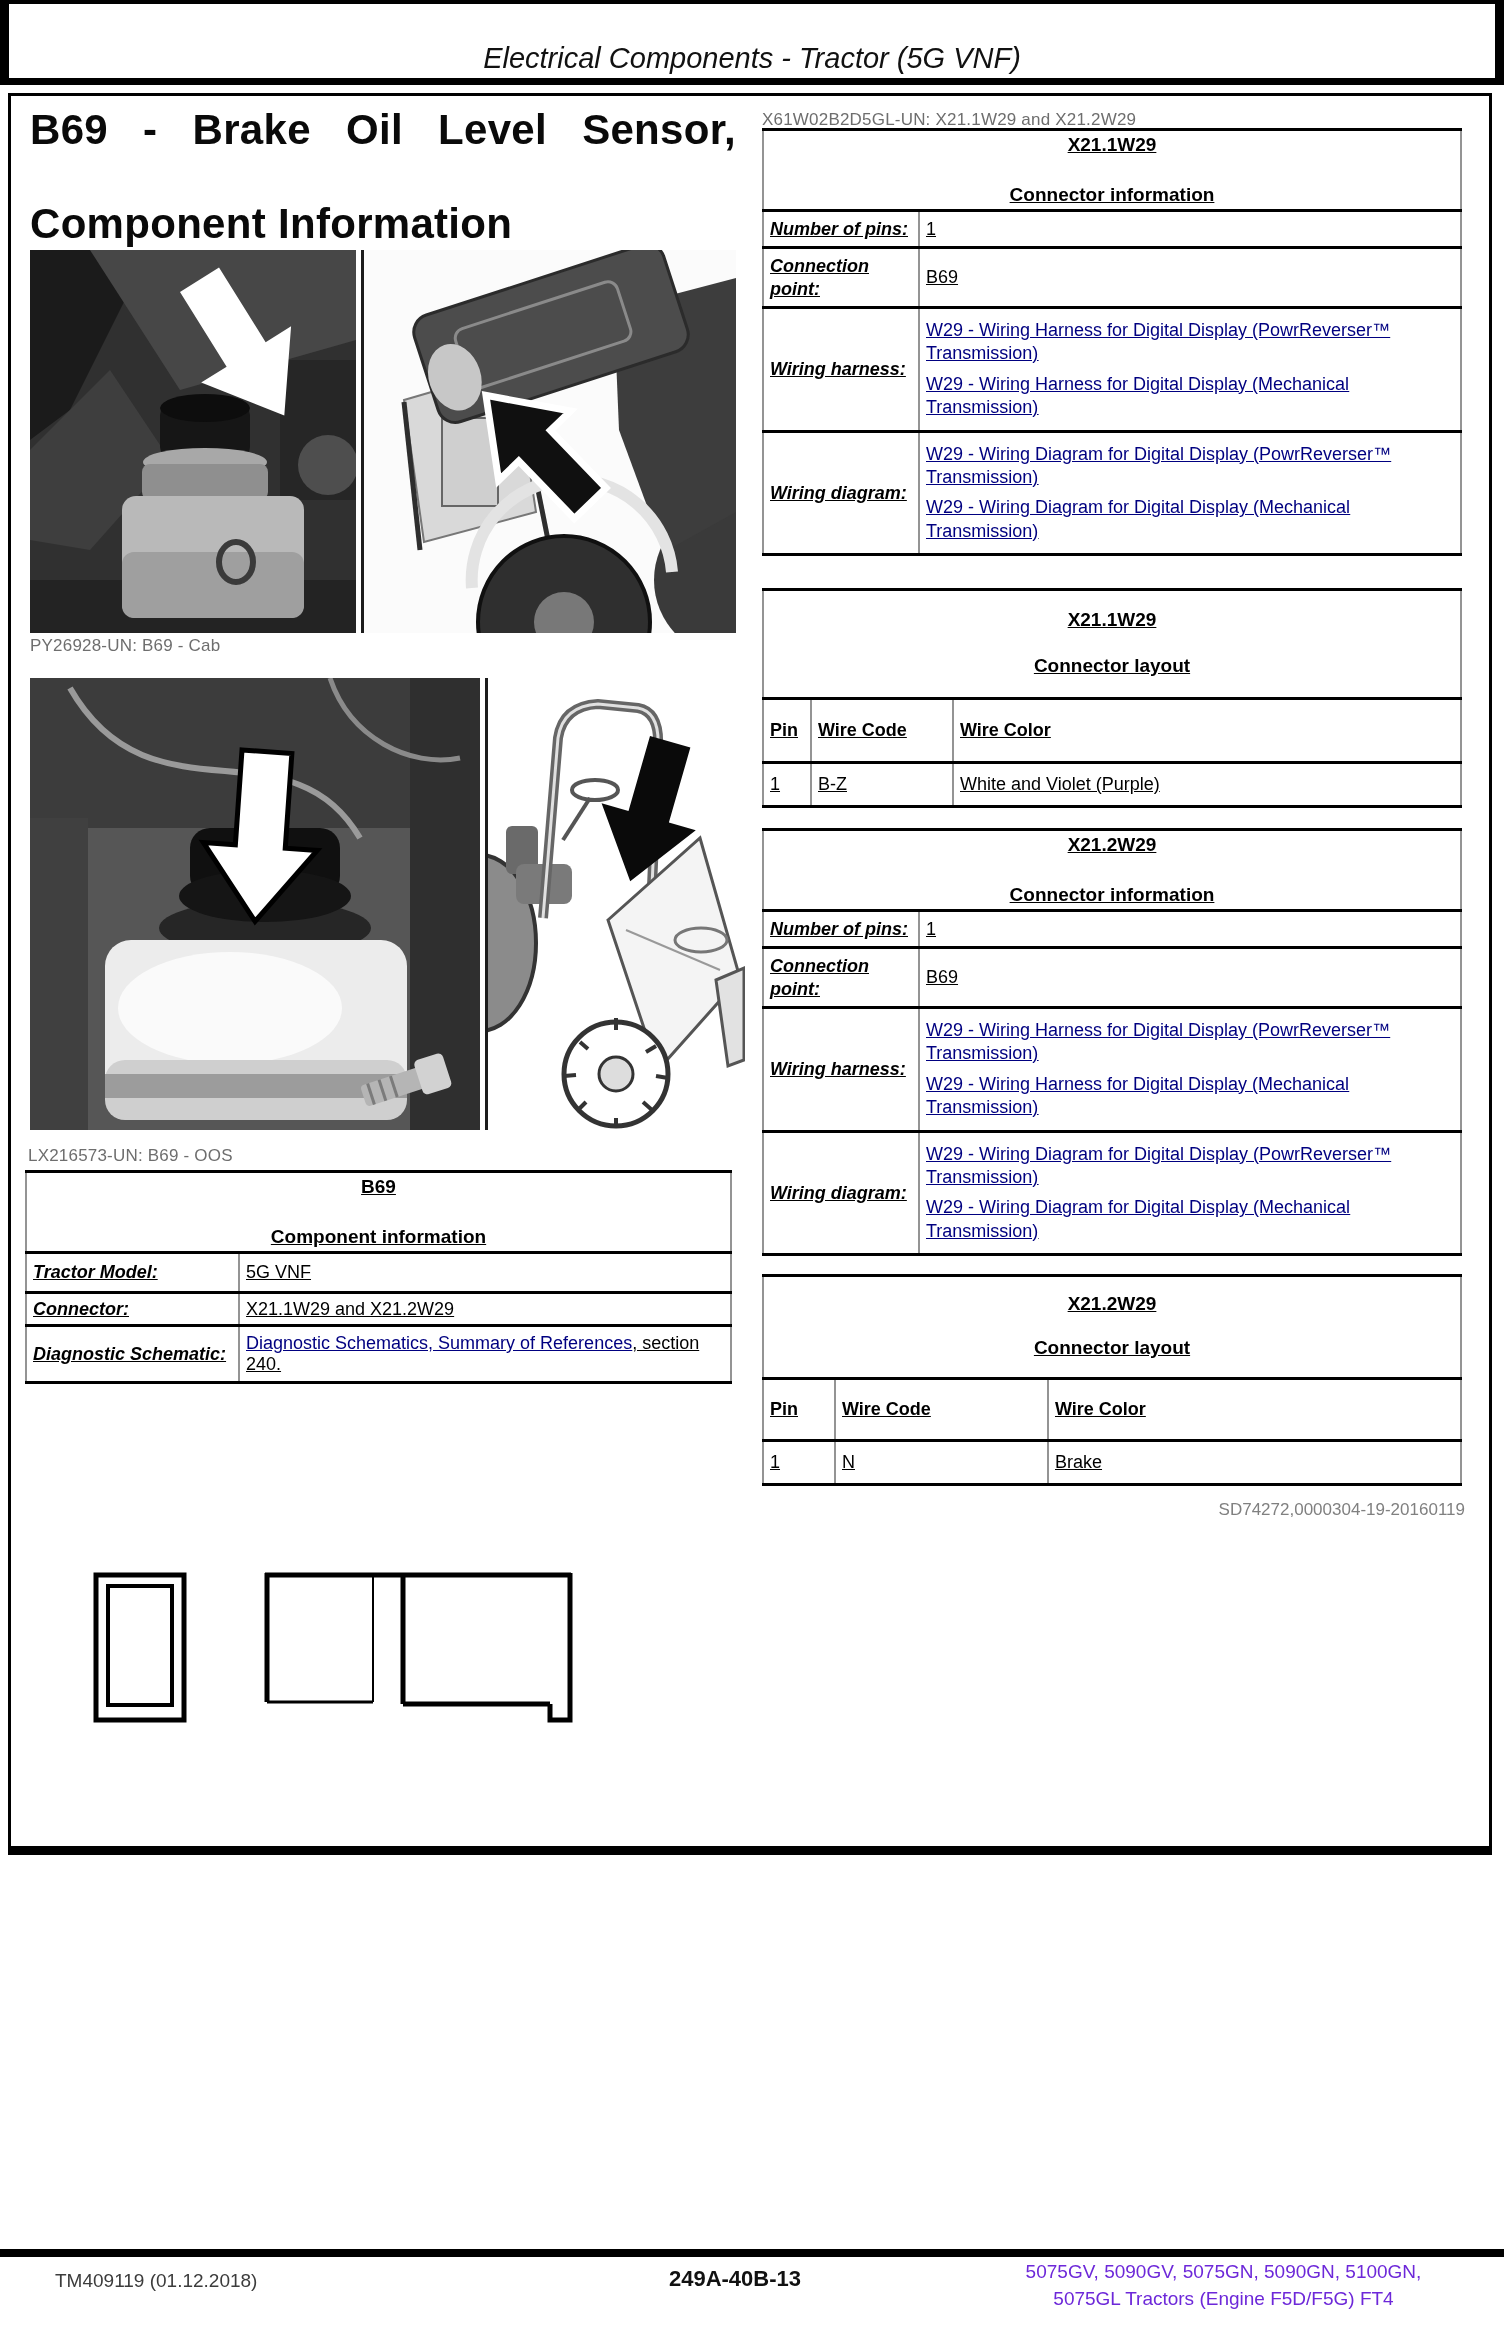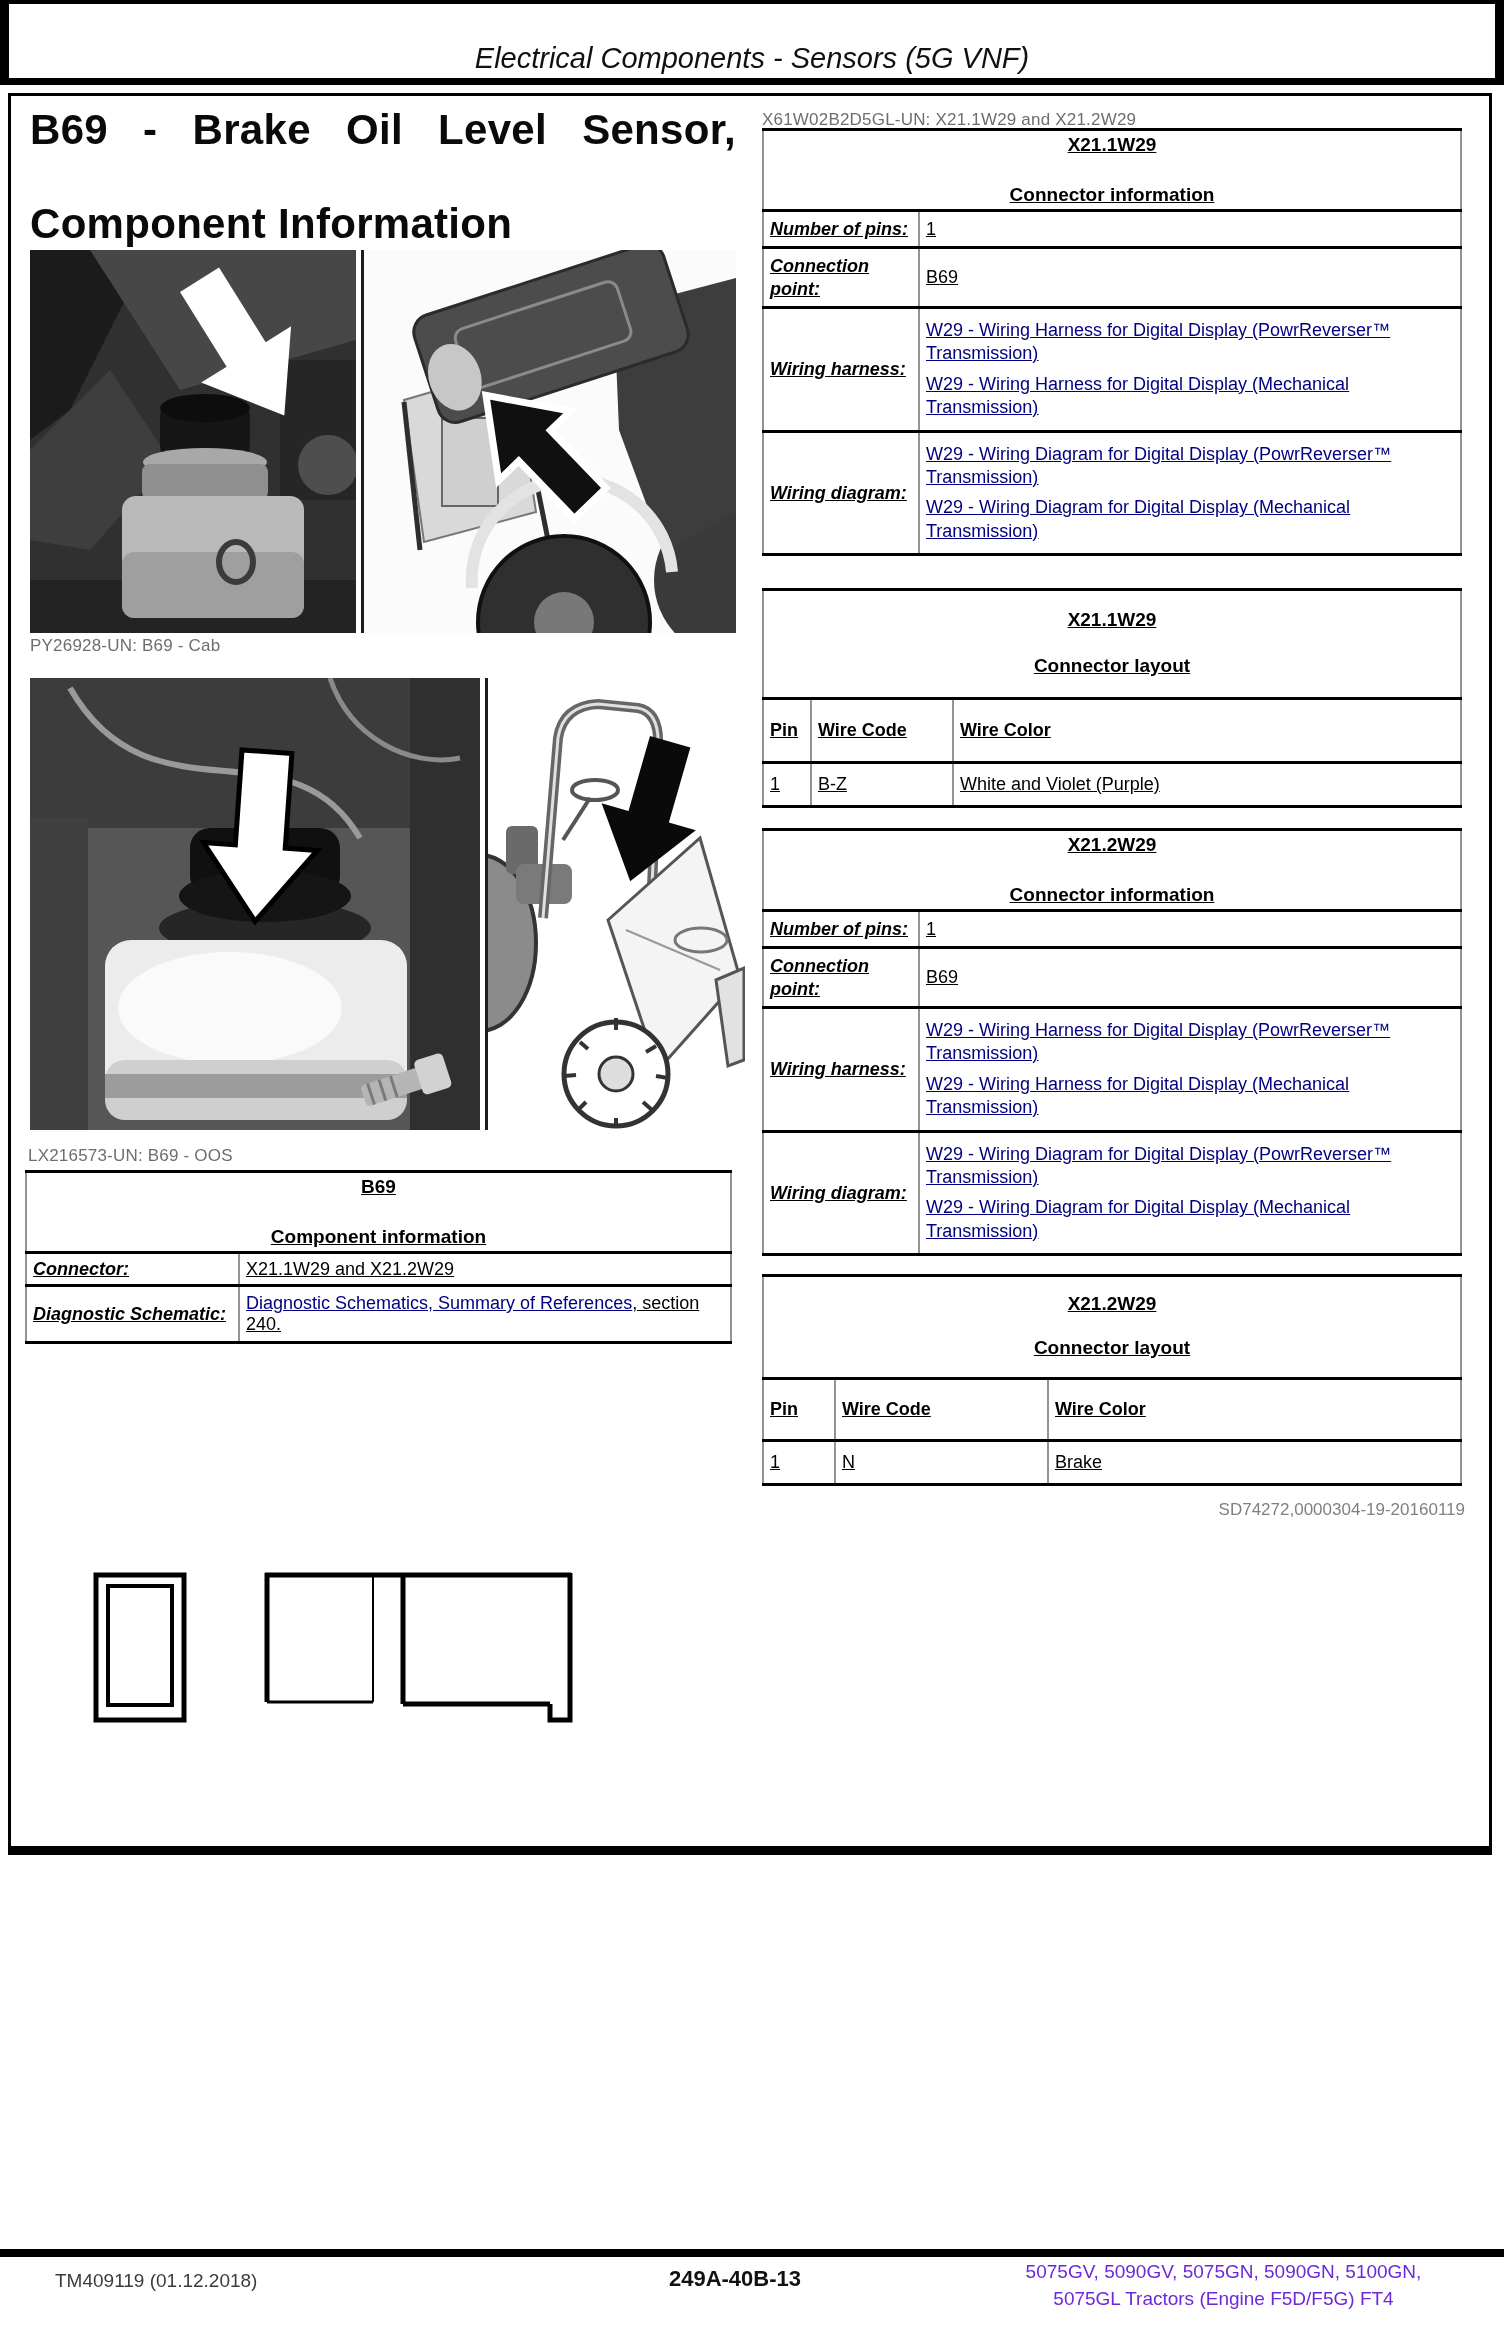--- a/index.html
+++ b/index.html
@@ -63,21 +63,21 @@
   .doc-code{left:1000px;top:1500px;width:465px;text-align:right;font-size:17px;color:#808080;}
   .footer-line{left:0;top:2249px;width:1504px;height:8px;background:#000;}
   .footer-left{left:55px;top:2270px;font-size:19px;color:#3c3c3c;}
   .footer-center{left:0;top:2266px;width:1470px;text-align:center;font-size:22px;font-weight:bold;color:#111;}
   .footer-right{right:28px;top:2258px;width:505px;text-align:center;font-size:19px;color:#6d28d9;line-height:27px;}
 </style>
 </head>
 <body>
 
 <div class="abs header-band"></div>
-<div class="abs header-title">Electrical Components - Sensors (5G VNF)</div>
+<div class="abs header-title">Electrical Components - Tractor (5G VNF)</div>
 
 <div class="abs content-border"></div>
 
 <div class="abs heading">
   <div class="jline">B69 - Brake Oil Level Sensor,</div>
   <div>Component Information</div>
 </div>
 
 <div class="abs figcap" style="left:762px;top:110px;">X61W02B2D5GL-UN: X21.1W29 and X21.2W29</div>
 
@@ -294,20 +294,24 @@
         <col style="width:213px">
         <col>
       </colgroup>
     <tbody>
         <tr>
           <td class="thead" colspan="2">
       <div class="t-title">B69</div>
       <div class="t-sub">Component information</div>
     </td>
         </tr>
+    <tr style="height:40px">
+      <td class="lbl">Tractor Model:</td>
+      <td>5G VNF</td>
+    </tr>
     <tr style="height:33px">
       <td class="lbl">Connector:</td>
       <td>X21.1W29 and X21.2W29</td>
     </tr>
     <tr style="height:57px">
       <td class="lbl">Diagnostic Schematic:</td>
       <td><a class="navlink">Diagnostic Schematics, Summary of References</a><span>, section 240.</span></td>
     </tr>
   </tbody>
     </table>

